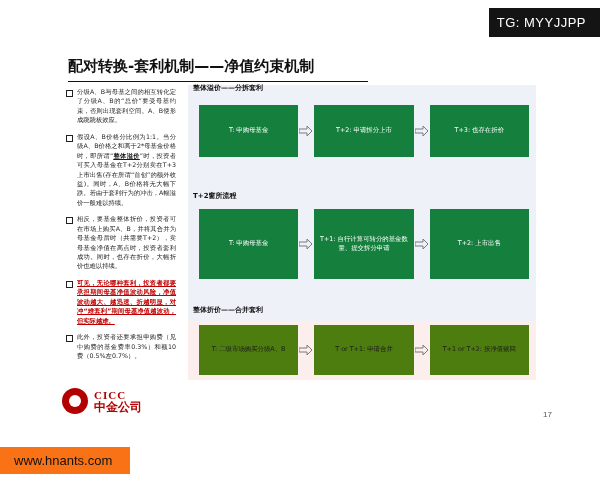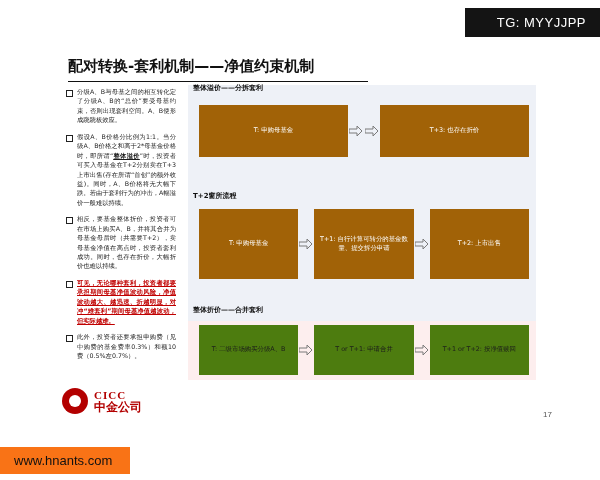--- a/index.html
+++ b/index.html
@@ -1,20 +1,20 @@
 <!DOCTYPE html>
 <html><head>
 <meta charset="utf-8">
 <style>
   html,body{margin:0;padding:0;}
   body{width:600px;height:480px;background:#ffffff;font-family:"DejaVu Sans","Liberation Sans",sans-serif;position:relative;overflow:hidden;}
 
   
   .tg-tag{position:absolute;right:0;top:8px;background:#141414;color:#ffffff;
-    font-size:13px;letter-spacing:.5px;padding:7px 14px 7px 32px;font-family:"Liberation Sans",sans-serif;}
+    font-size:13px;letter-spacing:.5px;padding:7px 14px 7px 8px;font-family:"Liberation Sans",sans-serif;}
 
   
   .slide{position:absolute;left:0;top:43px;width:600px;height:385px;background:#ffffff;}
 
   .title{position:absolute;left:68px;top:14px;font-size:15px;font-weight:bold;color:#111;
      font-family:"DejaVu Sans",sans-serif;letter-spacing:0px;}
   .title-rule{position:absolute;left:68px;top:38px;width:300px;height:1px;background:#111;}
 
   
   .bullets{position:absolute;left:66px;top:44px;width:110px;}
@@ -24,21 +24,21 @@
     font-family:"DejaVu Sans",sans-serif;}
   .bullet p .u{text-decoration:underline;font-weight:bold;}
   .bullet p .red{color:#c00000;font-weight:bold;text-decoration:underline;}
 
   
   .panel{position:absolute;left:188px;top:42px;width:348px;height:295px;background:#eef1f7;}
 
   .sec-label{position:absolute;font-size:7px;font-weight:bold;color:#111;font-family:"DejaVu Sans",sans-serif;}
 
   .row{position:absolute;display:flex;align-items:stretch;}
-  .box{box-sizing:border-box;font-size:6.4px;line-height:1.45;color:#ffffff;background:#a16207;
+  .box{box-sizing:border-box;font-size:6.4px;line-height:1.45;color:#ffffff;background:#15803d;
     padding:5px 5px;display:flex;align-items:center;justify-content:center;text-align:center;
     font-family:"DejaVu Sans",sans-serif;}
   .box.light{background:#4d7c0f;color:#1b1b1b;}
   .arrow{width:16px;display:flex;align-items:center;justify-content:center;}
   .arrow svg{display:block;}
 
   .merge-band{position:absolute;left:188px;top:278px;width:348px;height:59px;background:#fdeeee;}
 
   
   .logo{position:absolute;left:62px;top:345px;display:flex;align-items:center;}
@@ -98,20 +98,21 @@
   <div class="sec-label" style="left:193px;top:148px;">T+2窗所流程</div>
   <div class="sec-label" style="left:193px;top:262px;">整体折价——合并套利</div>
 
   <div class="row" id="row-0" style="left:199px;top:62px;width:330px;height:52px;">
       <div class="box" style="flex: 1 1 0px;">T: 申购母基金</div>
       <div class="arrow">
         <svg width="14" height="12" viewBox="0 0 14 12">
           <path d="M0 4 H8 V1 L13 6 L8 11 V8 H0 Z" fill="none" stroke="#7b7b7b" stroke-width="1"></path>
         </svg>
       </div>
+      <div class="box" style="flex: 1 1 0px;">T+2: 申请拆分上市</div>
       <div class="arrow">
         <svg width="14" height="12" viewBox="0 0 14 12">
           <path d="M0 4 H8 V1 L13 6 L8 11 V8 H0 Z" fill="none" stroke="#7b7b7b" stroke-width="1"></path>
         </svg>
       </div>
       <div class="box" style="flex: 1 1 0px;">T+3: 也存在折价</div>
     </div>
   <div class="row" id="row-1" style="left:199px;top:166px;width:330px;height:70px;">
       <div class="box" style="flex: 1 1 0px;">T: 申购母基金</div>
       <div class="arrow">

